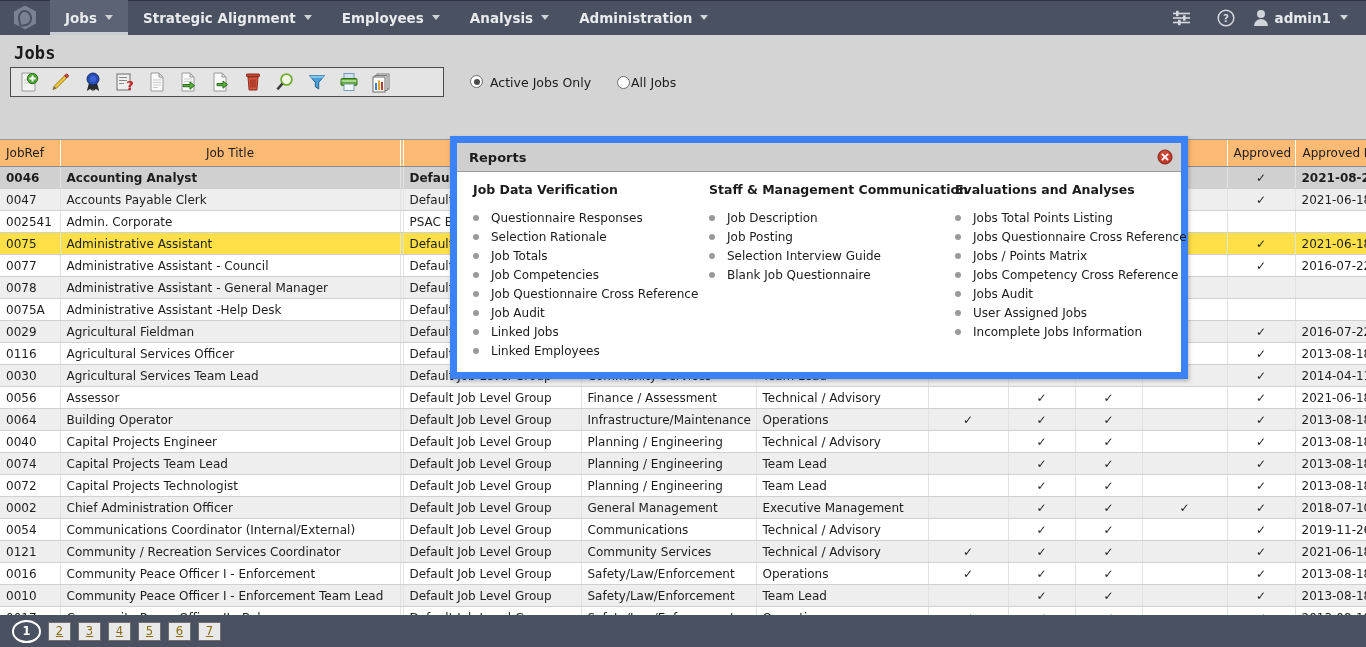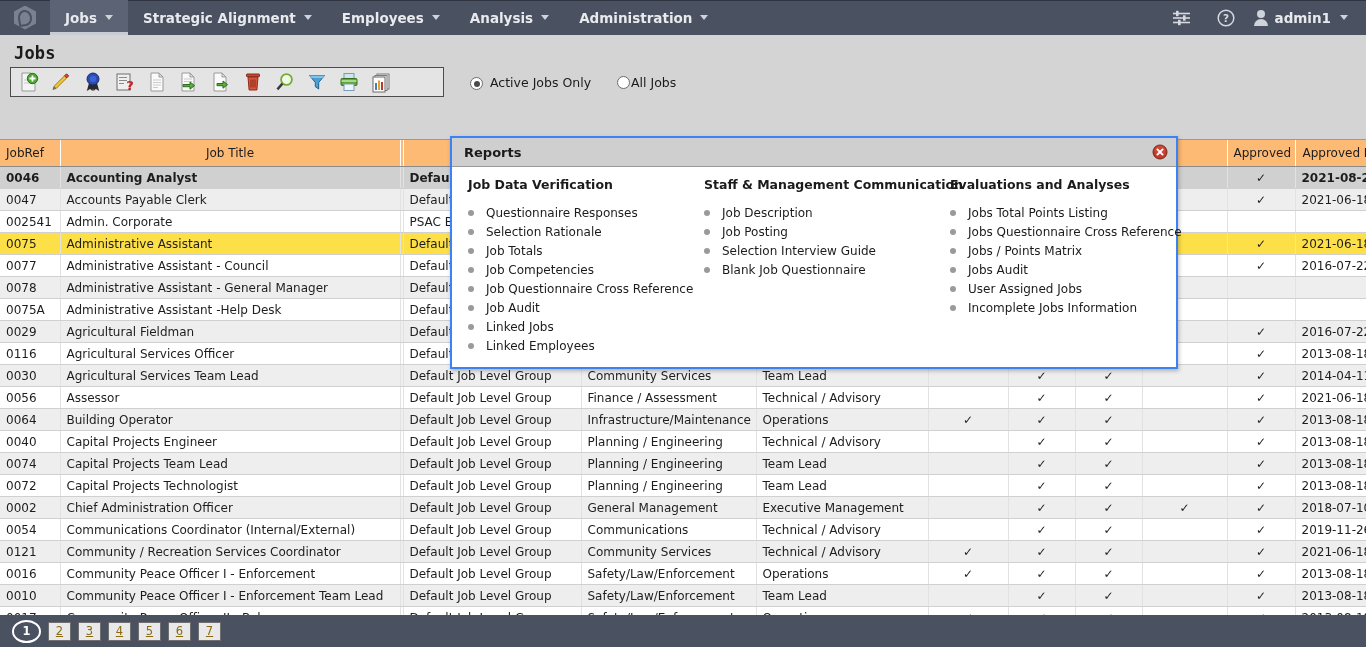--- a/index.html
+++ b/index.html
@@ -98,21 +98,21 @@
     color:#8a6a10;text-decoration:underline;cursor:pointer;padding:0 3px;
   }
   .pg.cur{
     background:transparent;border:2px solid #fff;border-radius:50%;color:#fff;
     text-decoration:none;width:19px;height:19px;font-weight:bold;
   }
 
   
   .reports-panel{
     position:absolute;left:450px;top:101px;width:724px;
-    background:#fff;border:2px solid #3b82f6;box-shadow:1px 2px 4px rgba(0,0,0,.25);
+    background:#fff;border:7px solid #3b82f6;box-shadow:1px 2px 4px rgba(0,0,0,.25);
     z-index:40;
   }
   .reports-head{
     height:28px;background:#cfcfcf;border-bottom:1px solid #9a9a9a;display:flex;
     align-items:center;padding:0 8px 0 12px;
   }
   .reports-head .ttl{font-size:13px;font-weight:bold;color:#1b1b1b;}
   .close-btn{margin-left:auto;width:16px;height:16px;cursor:pointer;}
   .reports-body{display:flex;padding:10px 0 12px 0;}
   .rep-col{padding:0 0 0 12px;box-sizing:border-box;}
@@ -308,21 +308,21 @@
           <rect x="3" y="6" width="12" height="15" fill="#fdfdfd" stroke="#6a6a6a"></rect>
           <rect x="5" y="12" width="2" height="7" fill="#3f7fc4"></rect>
           <rect x="8" y="9.5" width="2" height="9.5" fill="#e0a32b"></rect>
           <rect x="11" y="11" width="2" height="8" fill="#c0392b"></rect>
         </svg>
       </div>
     </div>
 
     <div class="jobs-filter">
       <div id="filter-opts" style="display:flex;align-items:center;">
-          <div style="display: flex; align-items: flex-end; gap: 7px; margin-right: 26px;">
+          <div style="display: flex; align-items: flex-start; gap: 7px; margin-right: 26px;">
             <span class="radio on"></span>
             <span class="radio-lbl" style="margin-right: 0px;">Active Jobs Only</span>
           </div>
           <div style="display: flex; align-items: center; gap: 1px; margin-right: 0px;">
             <span class="radio"></span>
             <span class="radio-lbl" style="margin-right: 0px;">All Jobs</span>
           </div>
         </div>
     </div>
   </div>
@@ -736,20 +736,24 @@
           <div class="rep-li">
             <span class="bullet"></span>
             <span class="t">Jobs Questionnaire Cross Reference</span>
           </div>
           <div class="rep-li">
             <span class="bullet"></span>
             <span class="t">Jobs / Points Matrix</span>
           </div>
           <div class="rep-li">
             <span class="bullet"></span>
+            <span class="t">Jobs Competency Cross Reference</span>
+          </div>
+          <div class="rep-li">
+            <span class="bullet"></span>
             <span class="t">Jobs Audit</span>
           </div>
           <div class="rep-li">
             <span class="bullet"></span>
             <span class="t">User Assigned Jobs</span>
           </div>
           <div class="rep-li">
             <span class="bullet"></span>
             <span class="t">Incomplete Jobs Information</span>
           </div>

